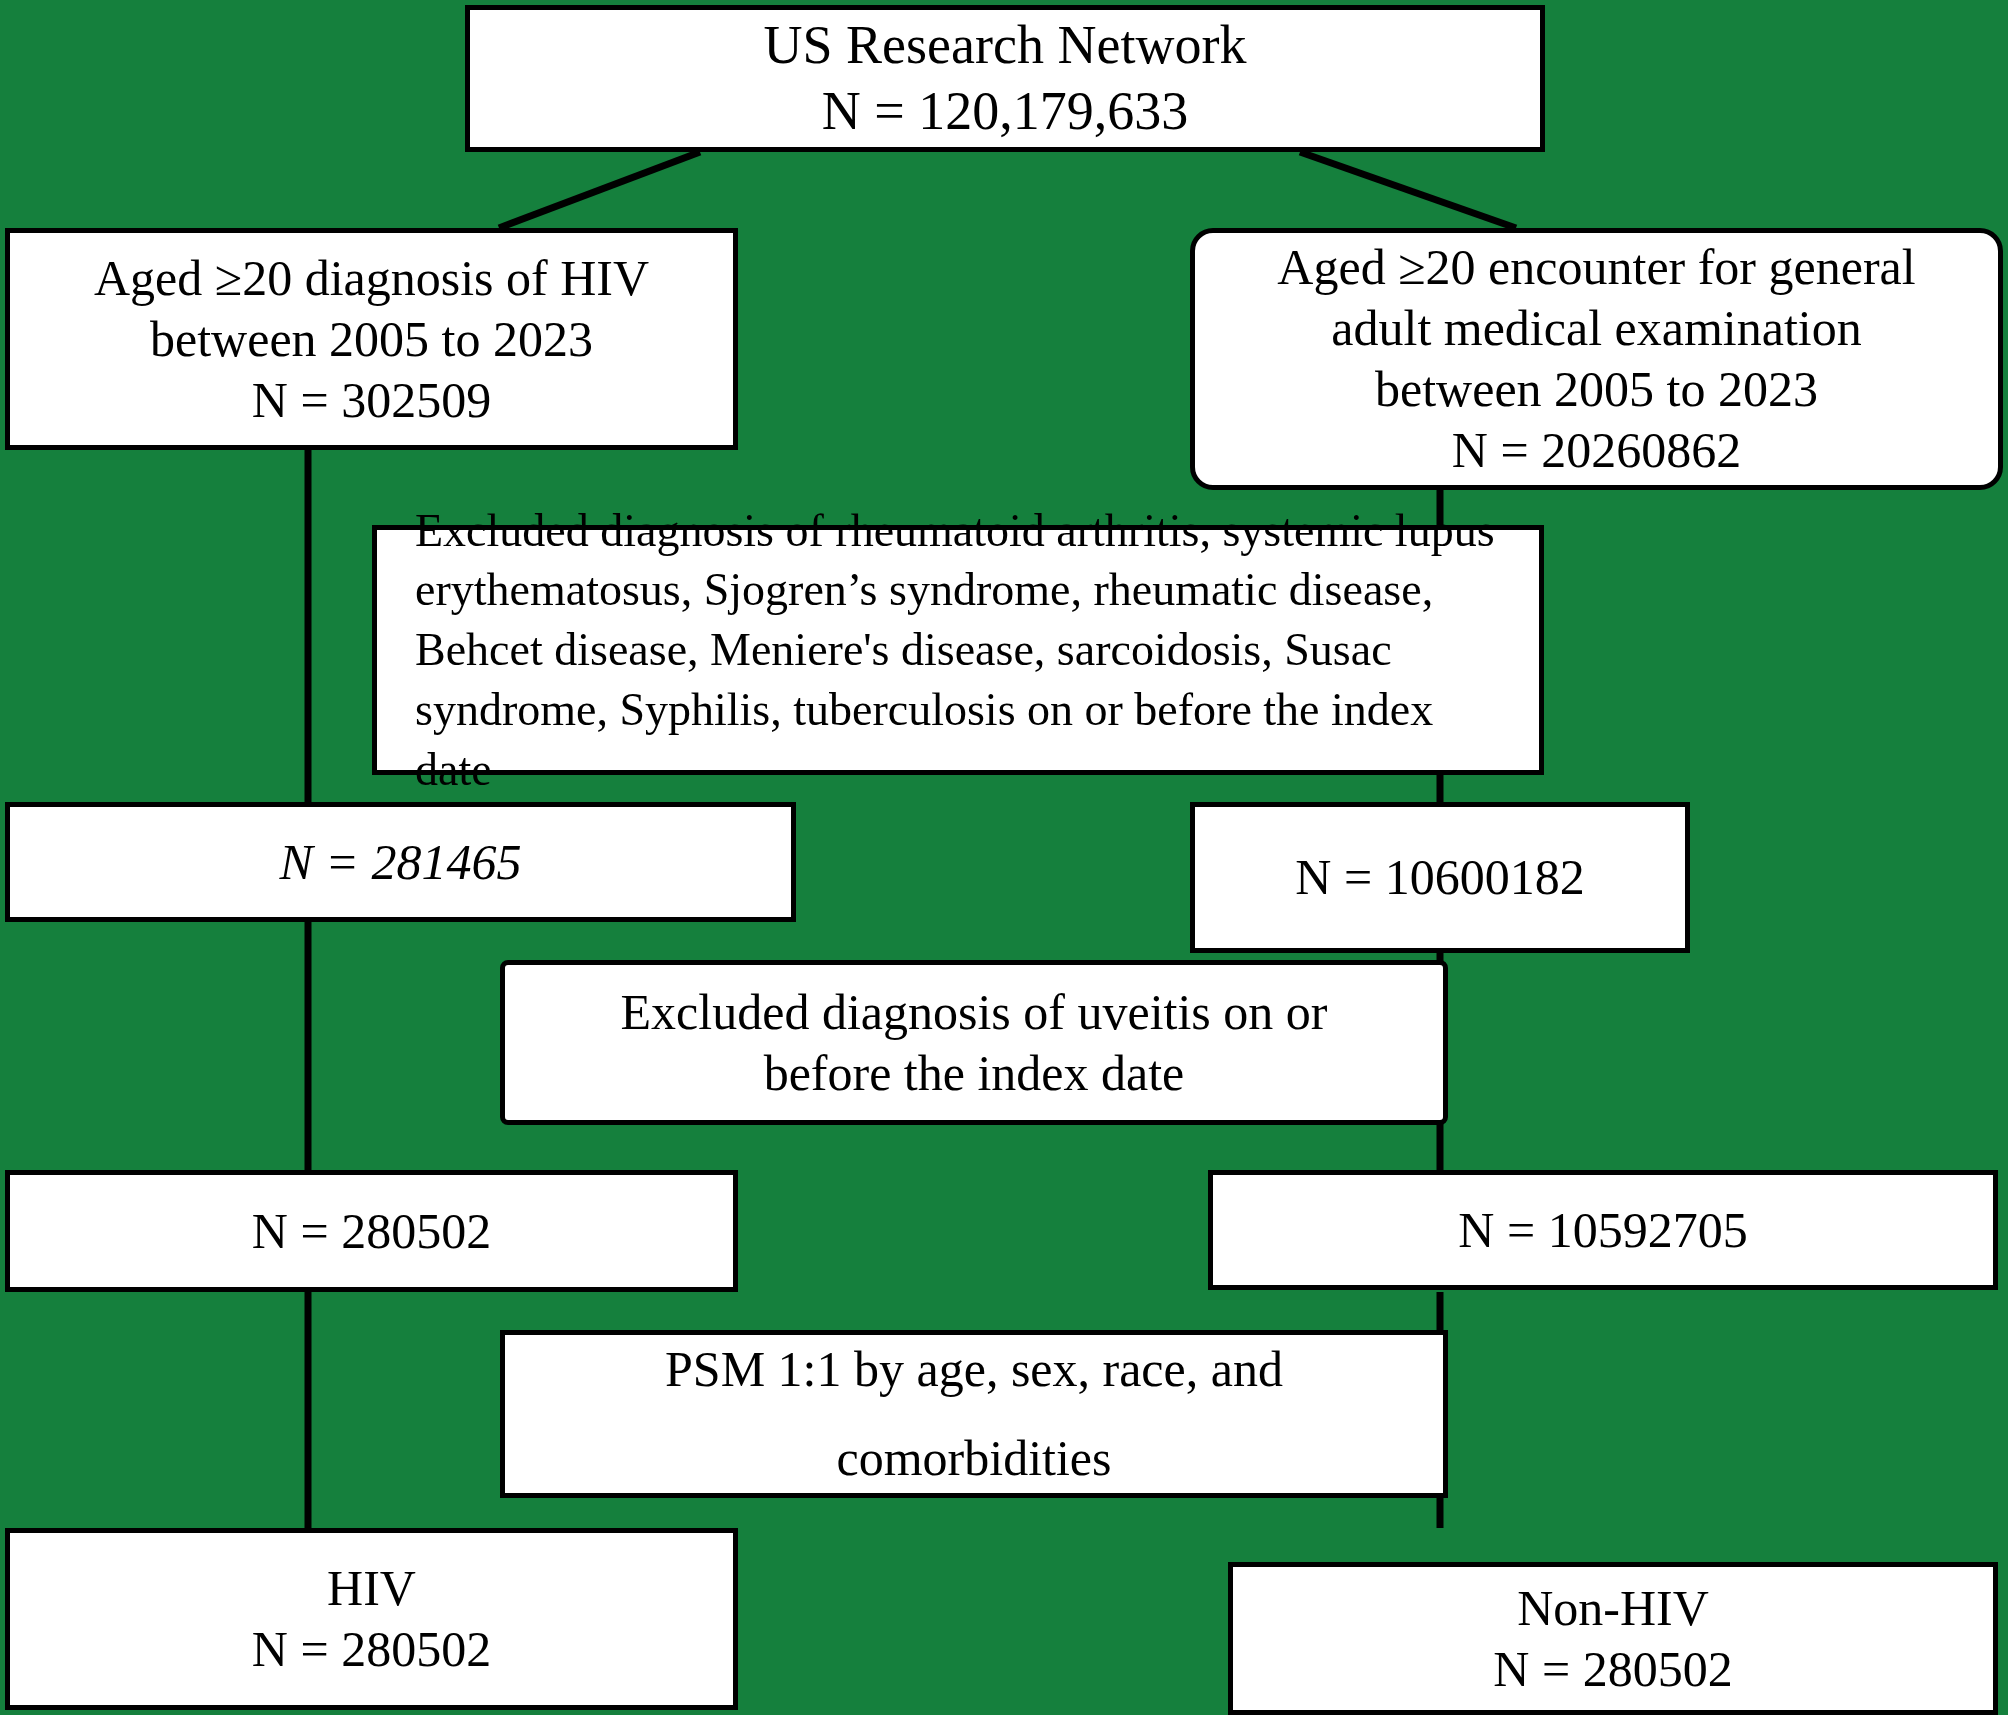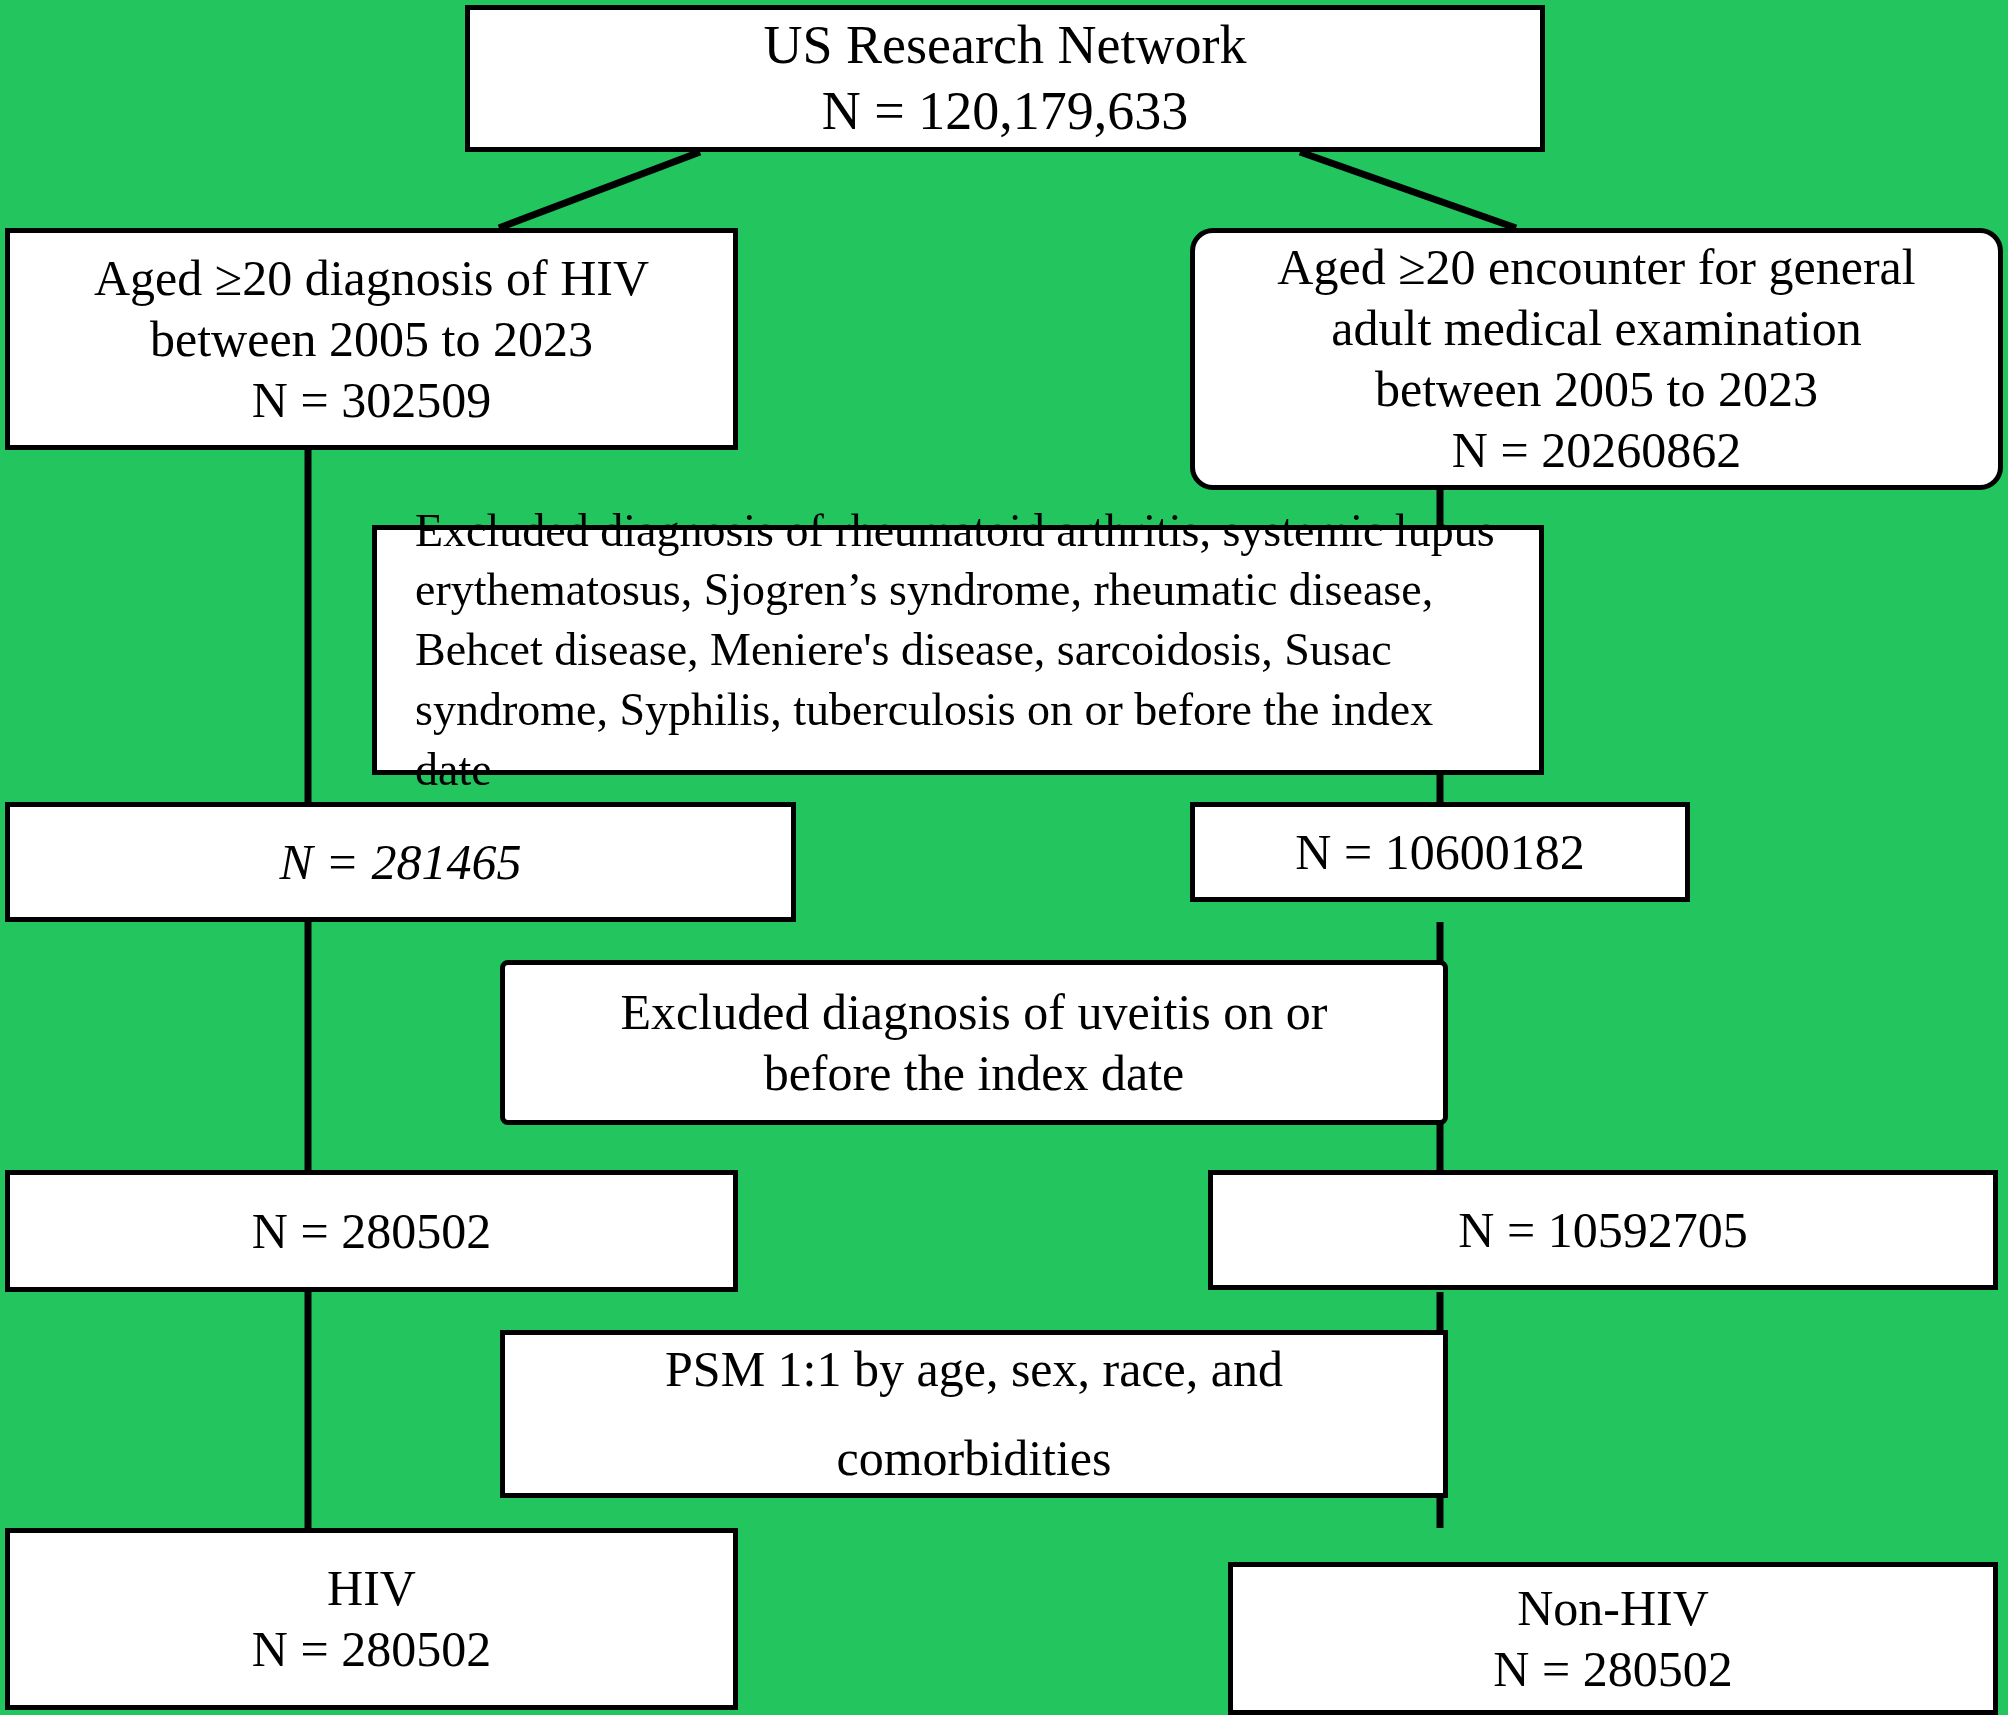--- a/index.html
+++ b/index.html
@@ -8,21 +8,21 @@
     background: #ffffff;
   }
   body {
     font-family: "Liberation Serif", "DejaVu Serif", serif;
     color: #000000;
   }
   #flowchart-root {
     position: relative;
     width: 2008px;
     height: 1715px;
-    background: #22c55e;
+    background: #15803d;
     overflow: hidden;
   }
   #connector-layer {
     position: absolute;
     left: 0;
     top: 0;
     width: 2008px;
     height: 1715px;
     pointer-events: none;
   }
@@ -102,21 +102,21 @@
   </div>
 
   <div class="node-box align-left" style="left:372px; top:525px; width:1172px; height:250px;">
     <span class="excl-text">Excluded diagnosis of rheumatoid arthritis, systemic lupus erythematosus, Sjogren’s syndrome, rheumatic disease, Behcet disease, Meniere's disease, sarcoidosis, Susac syndrome, Syphilis, tuberculosis on or before the index date</span>
   </div>
 
   <div class="node-box" style="left:5px; top:802px; width:791px; height:120px;font-style:italic;">
     <span class="node-line fs-50">N = 281465</span>
   </div>
 
-  <div class="node-box" style="left:1190px; top:802px; width:500px; height:100px;">
+  <div class="node-box" style="left:1190px; top:802px; width:500px; height:151px;">
     <span class="node-line fs-50">N = 10600182</span>
   </div>
 
   <div class="node-box" style="left:500px; top:960px; width:948px; height:165px;border-radius:8px;">
     <span class="node-line fs-50">Excluded diagnosis of uveitis on or</span>
     <span class="node-line fs-50">before the index date</span>
   </div>
 
   <div class="node-box" style="left:5px; top:1170px; width:733px; height:122px;">
     <span class="node-line fs-50">N = 280502</span>

